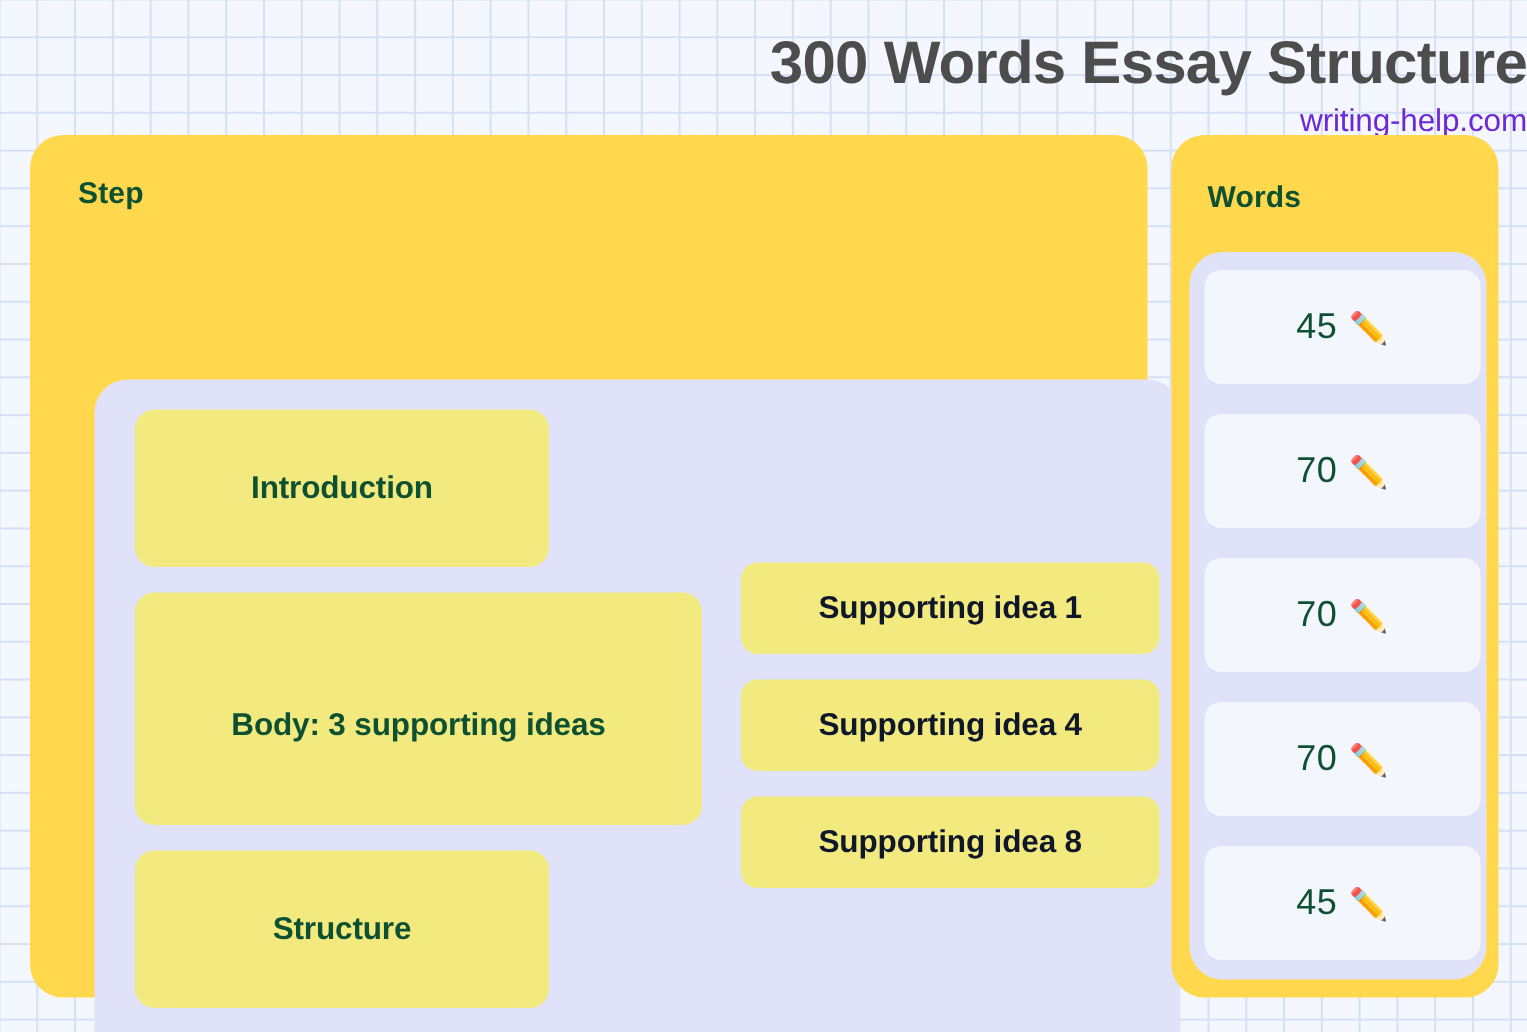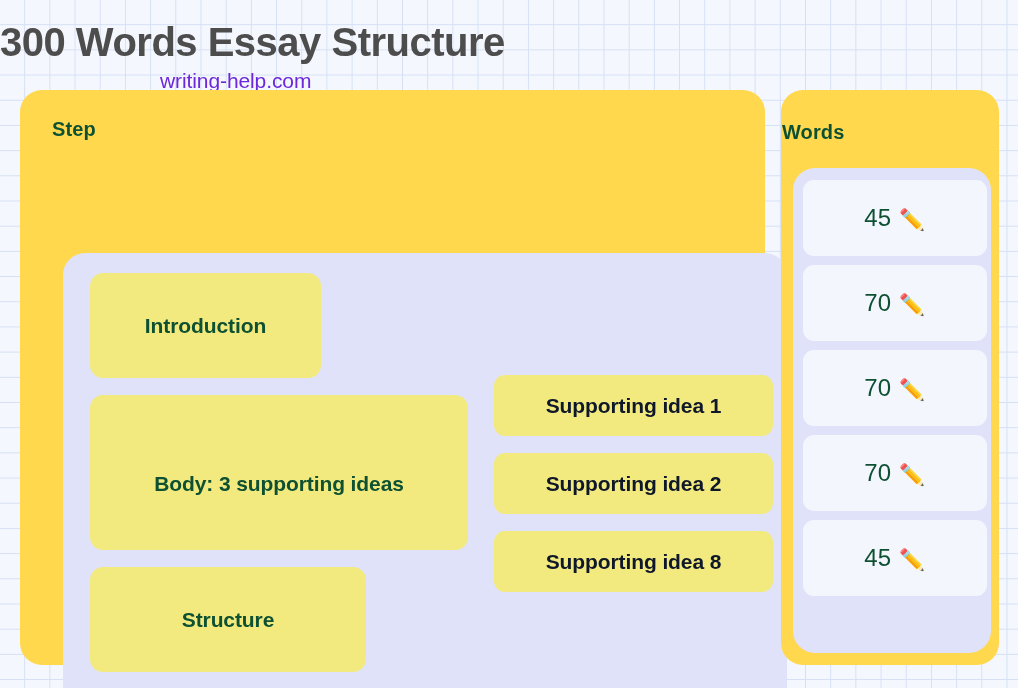--- a/index.html
+++ b/index.html
@@ -19,21 +19,21 @@
     background-position: -1px -1px;
     position: relative;
   }
 
   
   #header-block {
     position: absolute;
     top: 0;
     left: 0;
     width: 1018px;
-    text-align: left;
+    text-align: right;
     pointer-events: none;
   }
   #page-title {
     margin: 0;
     padding-top: 19px;
     font-size: 40px;
     font-weight: bold;
     letter-spacing: -0.5px;
     color: #4D4D4D;
     line-height: 1.18;
@@ -91,21 +91,21 @@
     border-radius: 13px;
     color: #0E5132;
     font-size: 21px;
     font-weight: bold;
     display: flex;
     align-items: center;
     justify-content: center;
     letter-spacing: -0.1px;
   }
   #step-box-introduction {
-    width: 231px;
+    width: 276px;
     height: 105px;
     margin-bottom: 17px;
   }
   #step-box-body {
     width: 378px;
     height: 155px;
     margin-bottom: 17px;
     padding-top: 22px;
     box-sizing: border-box;
   }
@@ -142,21 +142,21 @@
     position: absolute;
     left: 781px;
     top: 90px;
     width: 218px;
     height: 575px;
     background: #FFD84D;
     border-radius: 22px;
   }
   #words-header-label {
     position: absolute;
-    left: 1px;
+    left: 24px;
     top: 31px;
     font-size: 20px;
     font-weight: bold;
     color: #0E5132;
     letter-spacing: 0.1px;
   }
   #words-body-panel {
     position: absolute;
     left: 12px;
     top: 78px;
@@ -172,21 +172,21 @@
     width: 178px;
   }
   .word-card {
     width: 184px;
     height: 76px;
     background: #F4F6FE;
     border-radius: 11px;
     display: flex;
     align-items: center;
     justify-content: center;
-    margin-bottom: 9px;
+    margin-bottom: 20px;
     color: #0E5132;
     font-size: 24px;
     font-weight: normal;
     letter-spacing: 0.3px;
   }
   .word-card .pencil {
     margin-left: 8px;
     font-size: 21px;
     line-height: 1;
     position: relative;
@@ -216,21 +216,21 @@
       <div class="step-box" id="step-box-conclusion">
         <span>Structure</span>
       </div>
     </div>
 
     <div id="supporting-ideas">
       <div class="supporting-box">
         <span>Supporting idea 1</span>
       </div>
       <div class="supporting-box">
-        <span>Supporting idea 2</span>
+        <span>Supporting idea 4</span>
       </div>
       <div class="supporting-box">
         <span>Supporting idea 8</span>
       </div>
     </div>
 
   </div>
 </div>
 
 <div id="words-column">

